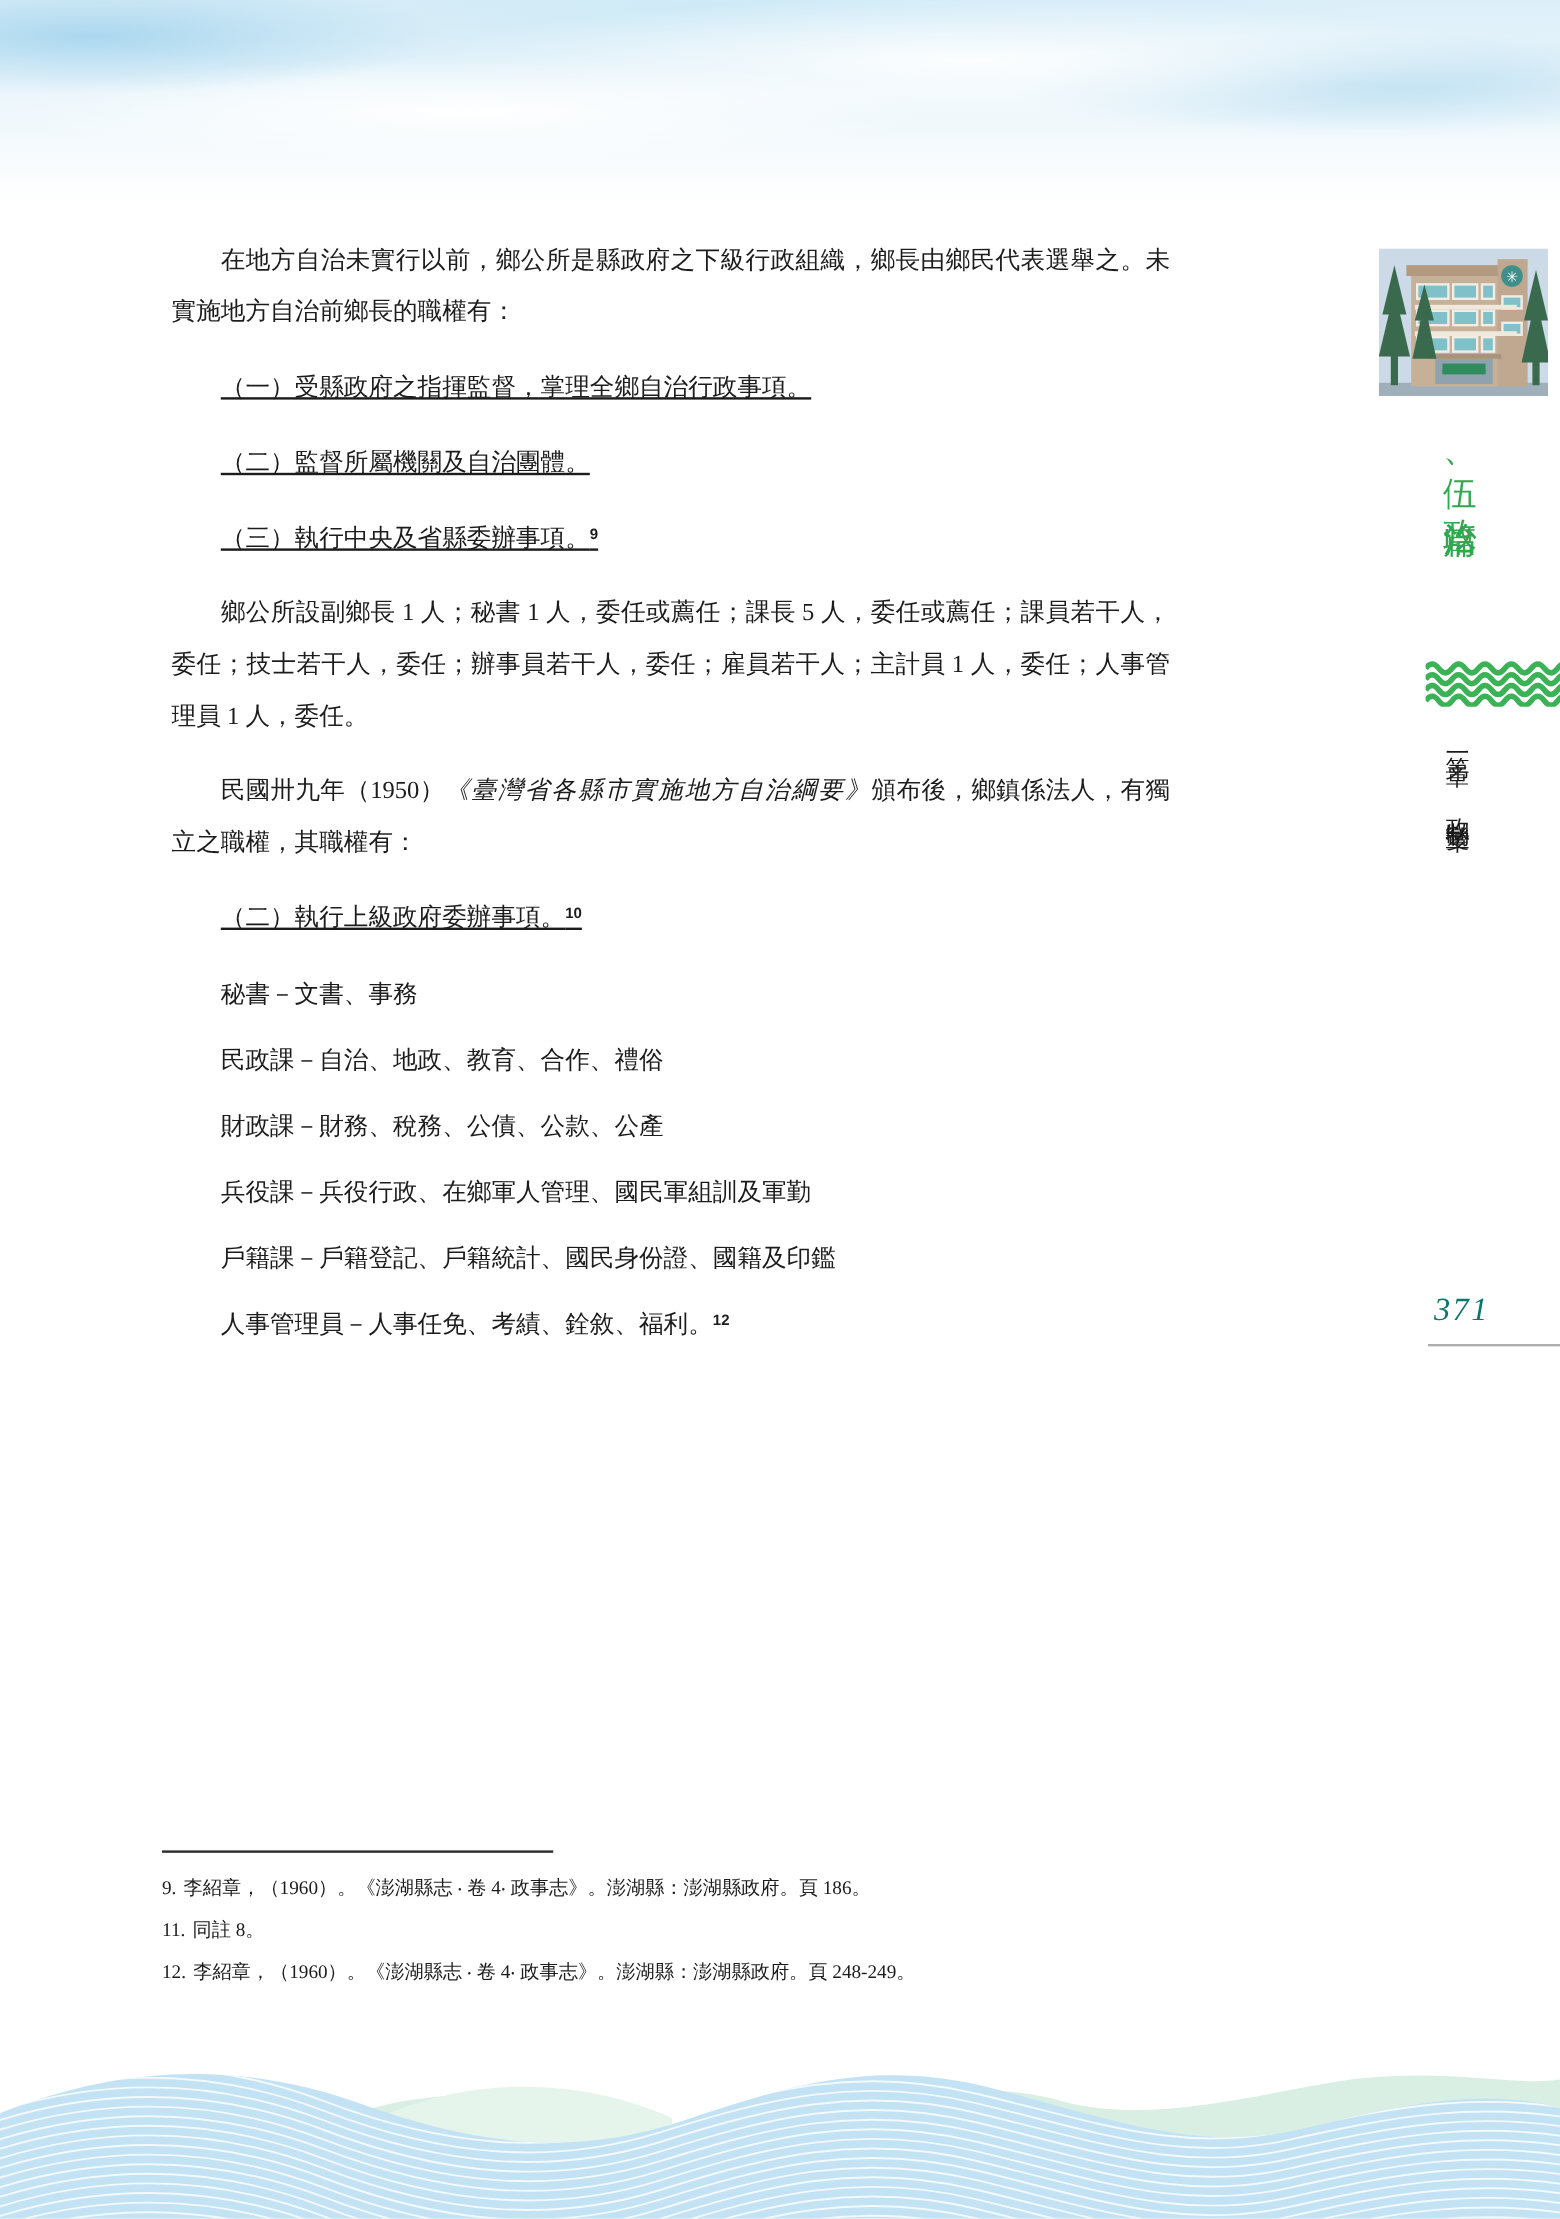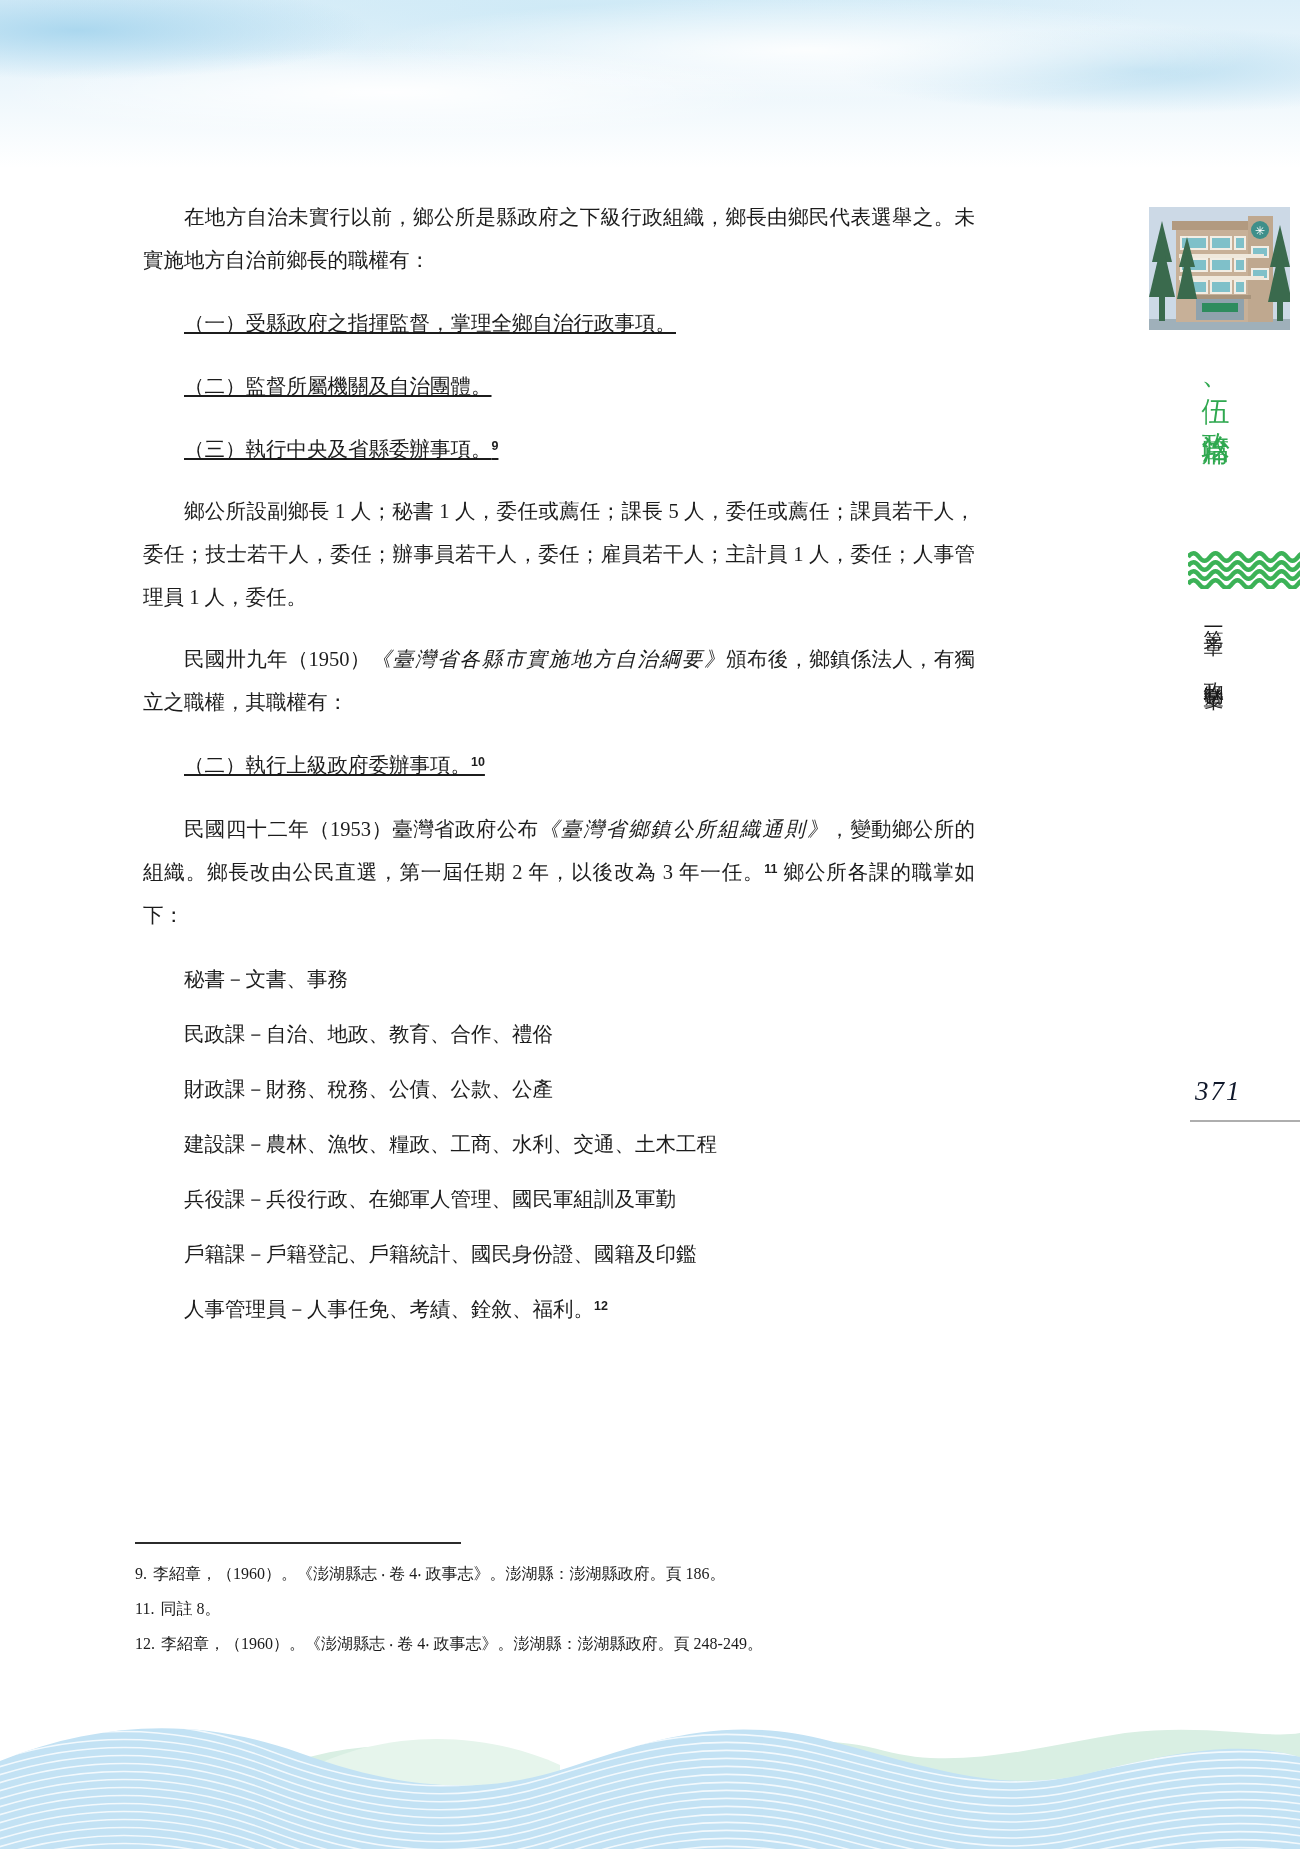--- a/index.html
+++ b/index.html
@@ -47,21 +47,21 @@
     font-size:28px;letter-spacing:3px;color:#2fa84f;font-weight:500;
   }
   .waves-icon{position:absolute;left:1188px;top:549px;}
   .side-ch{
     position:absolute;left:1201px;top:614px;height:200px;
     font-size:20px;letter-spacing:3px;color:#1a1a1a;
   }
   .side-ch .ch2{margin-top:18px;display:inline-block;}
   .pagenum{
     position:absolute;left:1195px;top:1076px;
-    font-size:27px;font-style:italic;color:#0f172a;
+    font-size:27px;font-style:italic;color:#0f766e;
     font-family:"Liberation Serif","DejaVu Serif",serif;letter-spacing:2px;
   }
   .pagenum-rule{position:absolute;left:1190px;top:1120px;width:110px;height:2px;background:#aeaeae;}
   .photo{position:absolute;left:1149px;top:207px;width:141px;height:123px;}
   
   .bottom-waves{position:absolute;left:0;bottom:0;width:1300px;height:160px;}
 </style>
 </head>
 <body>
 
@@ -137,26 +137,24 @@
   <p class="item"><span>（一）受縣政府之指揮監督，掌理全鄉自治行政事項。</span><sup></sup></p>
   <p class="item"><span>（二）監督所屬機關及自治團體。</span><sup></sup></p>
   <p class="item"><span>（三）執行中央及省縣委辦事項。</span><sup>9</sup></p>
 
   <p class="para blk">鄉公所設副鄉長 1 人；秘書 1 人，委任或薦任；課長 5 人，委任或薦任；課員若干人，委任；技士若干人，委任；辦事員若干人，委任；雇員若干人；主計員 1 人，委任；人事管理員 1 人，委任。</p>
 
   <p class="para blk"><span>民國卅九年（1950）</span><span class="kai">《臺灣省各縣市實施地方自治綱要》</span><span>頒布後，鄉鎮係法人，有獨立之職權，其職權有：</span></p>
 
   <p class="item"><span>（二）執行上級政府委辦事項。</span><sup>10</sup></p>
 
-  <p class="para blk-lg"><span>民國四十二年（1953）臺灣省政府公布</span><span class="kai">《臺灣省鄉鎮公所組織通則》</span><span>，變動鄉公所的組織。鄉長改由公民直選，第一屆任期 2 年，以後改為 3 年一任。</span><sup>11</sup><span> 鄉公所各課的職掌如下：</span></p>
 
   <p class="dept dept-first"><span>秘書－文書、事務</span><sup></sup></p>
   <p class="dept"><span>民政課－自治、地政、教育、合作、禮俗</span><sup></sup></p>
   <p class="dept"><span>財政課－財務、稅務、公債、公款、公產</span><sup></sup></p>
-  <p class="dept"><span>建設課－農林、漁牧、糧政、工商、水利、交通、土木工程</span><sup></sup></p>
   <p class="dept"><span>兵役課－兵役行政、在鄉軍人管理、國民軍組訓及軍勤</span><sup></sup></p>
   <p class="dept"><span>戶籍課－戶籍登記、戶籍統計、國民身份證、國籍及印鑑</span><sup></sup></p>
   <p class="dept"><span>人事管理員－人事任免、考績、銓敘、福利。</span><sup>12</sup></p>
 </main>
 
 <div class="fn-rule"></div>
 <div class="footnotes">
   <p class="fn"><span class="fn-num">9.</span><span>李紹章，（1960）。《澎湖縣志 ‧ 卷 4‧ 政事志》。澎湖縣：澎湖縣政府。頁 186。</span></p>
   <p class="fn"><span class="fn-num">11.</span><span>同註 8。</span></p>
   <p class="fn"><span class="fn-num">12.</span><span>李紹章，（1960）。《澎湖縣志 ‧ 卷 4‧ 政事志》。澎湖縣：澎湖縣政府。頁 248-249。</span></p>

